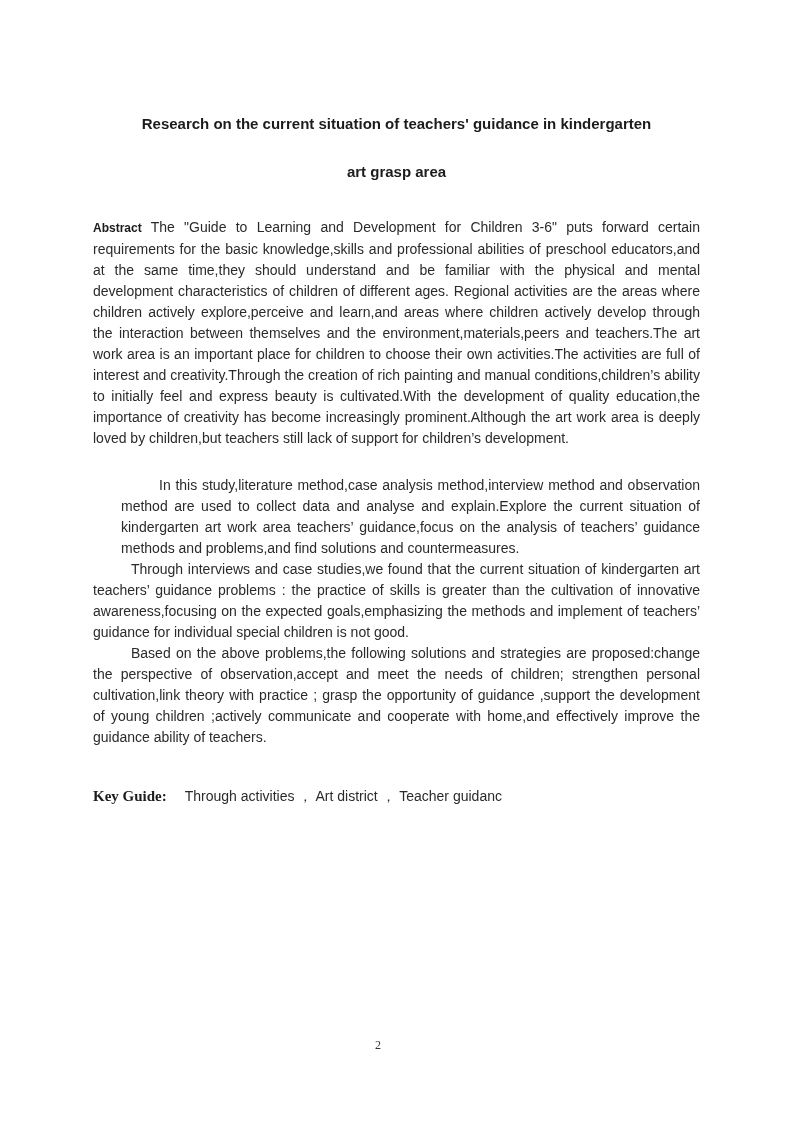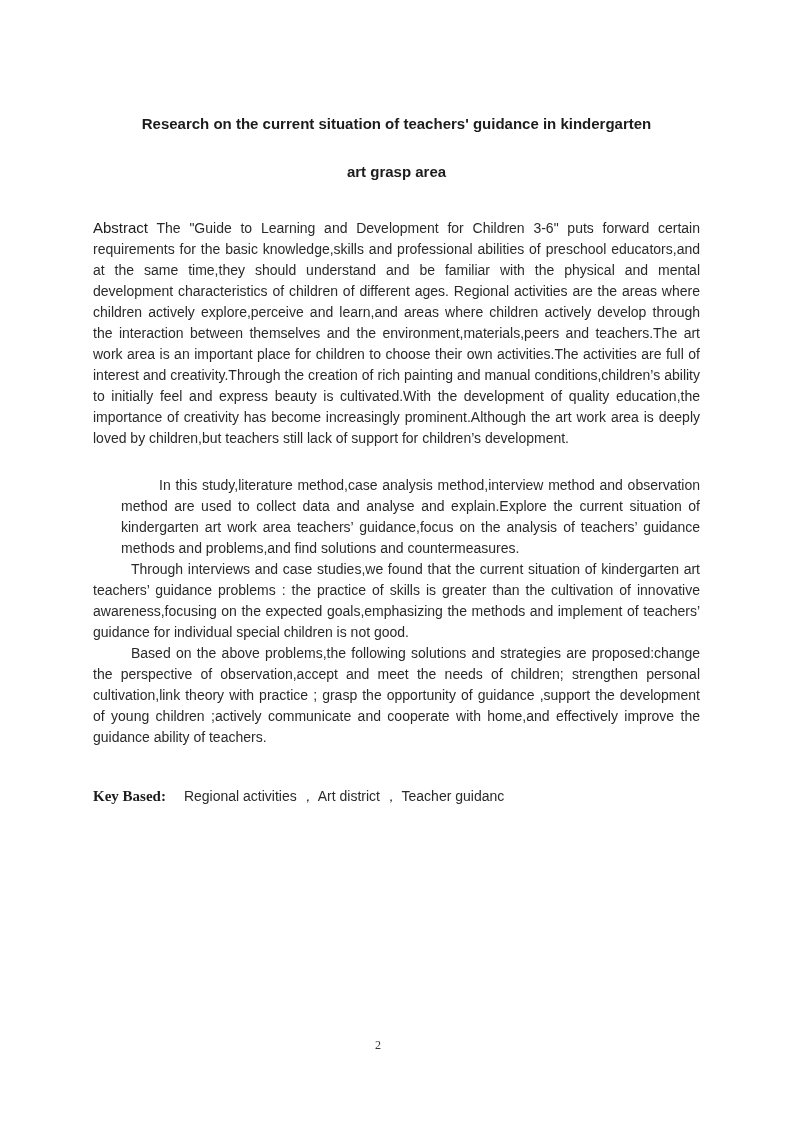--- a/index.html
+++ b/index.html
@@ -39,22 +39,22 @@
     margin-top: 0;
     font-size: 14px;
     line-height: 21px;
     text-align: justify;
     color: #2a2a2a;
   }
   .abstract-p {
     margin-top: 36px;
   }
   .abstract-label {
-    font-weight: normal;
-    font-size: 15px;
+    font-weight: bold;
+    font-size: 12px;
     color: #1c1c1c;
   }
   .indent {
     text-indent: 38px;
   }
   .p-gap {
     margin-top: 26px;
     margin-left: 28px;
   }
   .keywords {
@@ -97,19 +97,19 @@
       <span>The "Guide to Learning and Development for Children 3-6" puts forward certain requirements for the basic knowledge,skills and professional abilities of preschool educators,and at the same time,they should understand and be familiar with the physical and mental development characteristics of children of different ages. Regional activities are the areas where children actively explore,perceive and learn,and areas where children actively develop through the interaction between themselves and the environment,materials,peers and teachers.The art work area is an important place for children to choose their own activities.The activities are full of interest and creativity.Through the creation of rich painting and manual conditions,children’s ability to initially feel and express beauty is cultivated.With the development of quality education,the importance of creativity has become increasingly prominent.Although the art work area is deeply loved by children,but teachers still lack of support for children’s development.</span>
     </p>
 
     <p class="body-p indent p-gap">In this study,literature method,case analysis method,interview method and observation method are used to collect data and analyse and explain.Explore the current situation of kindergarten art work area teachers’ guidance,focus on the analysis of teachers’ guidance methods and problems,and find solutions and countermeasures.</p>
 
     <p class="body-p indent">Through interviews and case studies,we found that the current situation of kindergarten art teachers’ guidance problems : the practice of skills is greater than the cultivation of innovative awareness,focusing on the expected goals,emphasizing the methods and implement of teachers’ guidance for individual special children is not good.</p>
 
     <p class="body-p indent">Based on the above problems,the following solutions and strategies are proposed:change the perspective of observation,accept and meet the needs of children; strengthen personal cultivation,link theory with practice ; grasp the opportunity of guidance ,support the development of young children ;actively communicate and cooperate with home,and effectively improve the guidance ability of teachers.</p>
 
     <p class="keywords">
-      <span class="kw-label">Key Based:</span><span class="kw-items">Regional activities ， Art district ， Teacher guidanc</span>
+      <span class="kw-label">Key Guide:</span><span class="kw-items">Through activities ， Art district ， Teacher guidanc</span>
     </p>
 
   </div>
 
   <div class="page-number">2</div>
 </div>
 
 </body></html>

